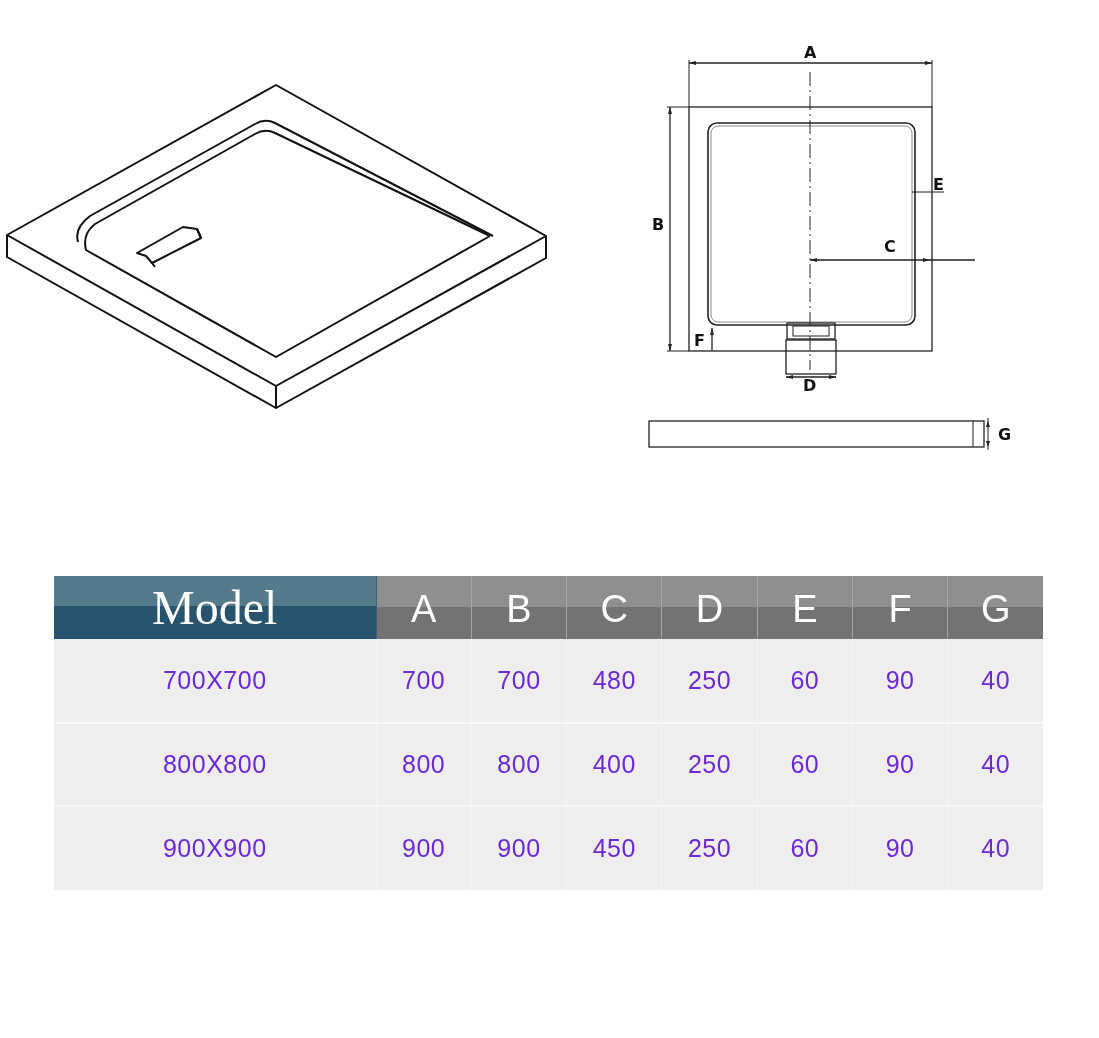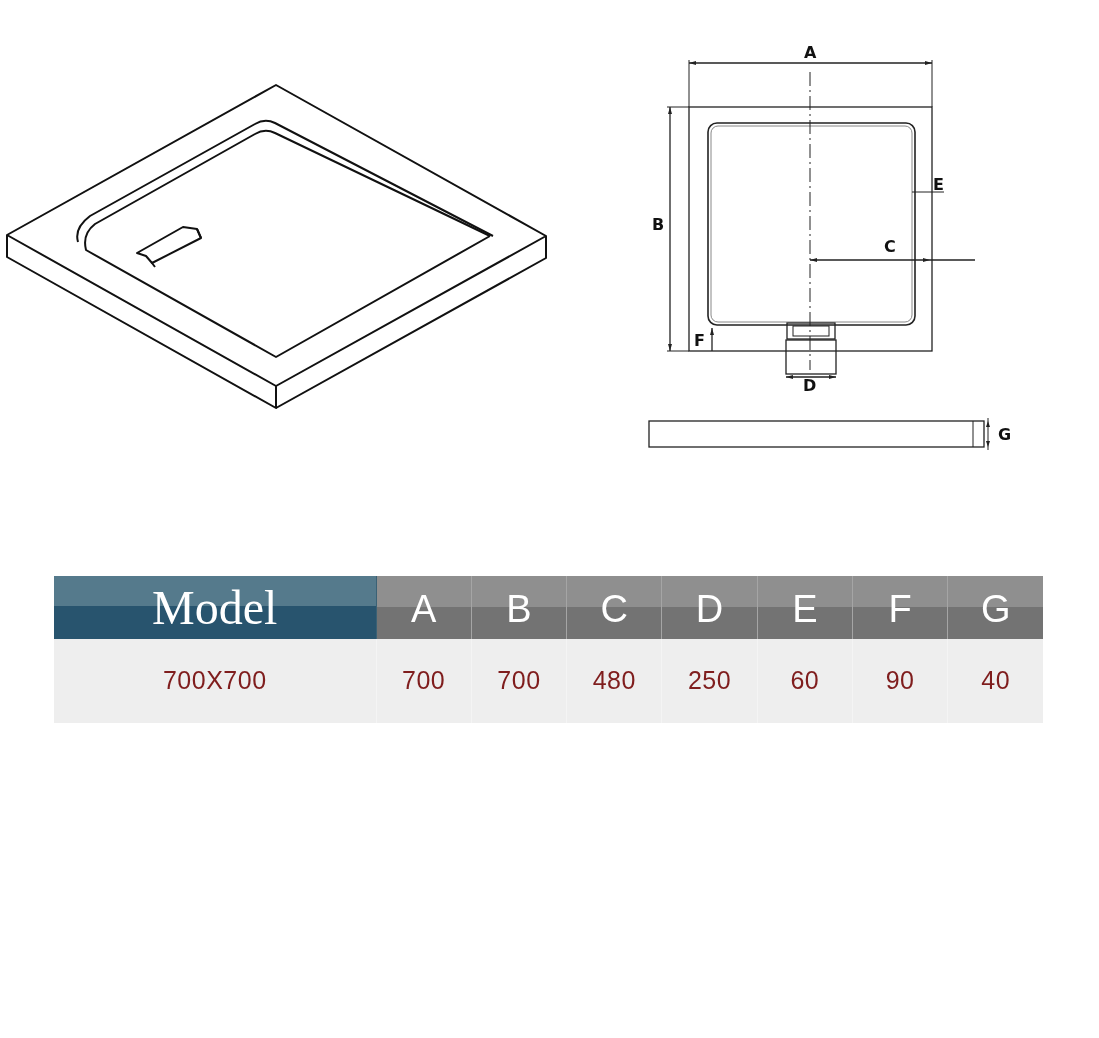--- a/index.html
+++ b/index.html
@@ -19,21 +19,21 @@
     border-left: 1px solid #a5a5a5;
     background: linear-gradient(to bottom, #8f8f8f 0%, #8f8f8f 50%, #737373 50%, #737373 100%);
     font-family: "Liberation Sans", sans-serif; font-size: 38px; line-height: 59px; padding-top: 4px;
   }
   .spec-table th.model-h {
     background: linear-gradient(to bottom, #557a8c 0%, #557a8c 48%, #28546e 48%, #28546e 100%);
     font-family: "Liberation Serif", serif; font-size: 48px; border-left: none; padding-top: 0;
     border-right: 1px solid #3a6175;
   }
   .spec-table td {
-    height: 83.5px; background: #eeeeee; color: #7f1d1d; text-align: center;
+    height: 83.5px; background: #eeeeee; color: #6d28d9; text-align: center;
     font-size: 25px; letter-spacing: 0.5px;
     border-left: 1px solid #f4f4f4; border-top: 2px solid #f7f7f7;
   }
   .spec-table tr:first-child td { border-top: none; }
   .spec-table td.model-c { border-left: none; }
   .spec-table col.c-model { width: 322px; }
   .spec-table col.c-dim { width: 95.3px; }
 </style>
 </head>
 <body>
@@ -138,14 +138,34 @@
     <tr>
       <td class="model-c">700X700</td>
       <td>700</td>
       <td>700</td>
       <td>480</td>
       <td>250</td>
       <td>60</td>
       <td>90</td>
       <td>40</td>
     </tr>
+    <tr>
+      <td class="model-c">800X800</td>
+      <td>800</td>
+      <td>800</td>
+      <td>400</td>
+      <td>250</td>
+      <td>60</td>
+      <td>90</td>
+      <td>40</td>
+    </tr>
+    <tr>
+      <td class="model-c">900X900</td>
+      <td>900</td>
+      <td>900</td>
+      <td>450</td>
+      <td>250</td>
+      <td>60</td>
+      <td>90</td>
+      <td>40</td>
+    </tr>
   </tbody>
 </table>
 
 </body></html>

